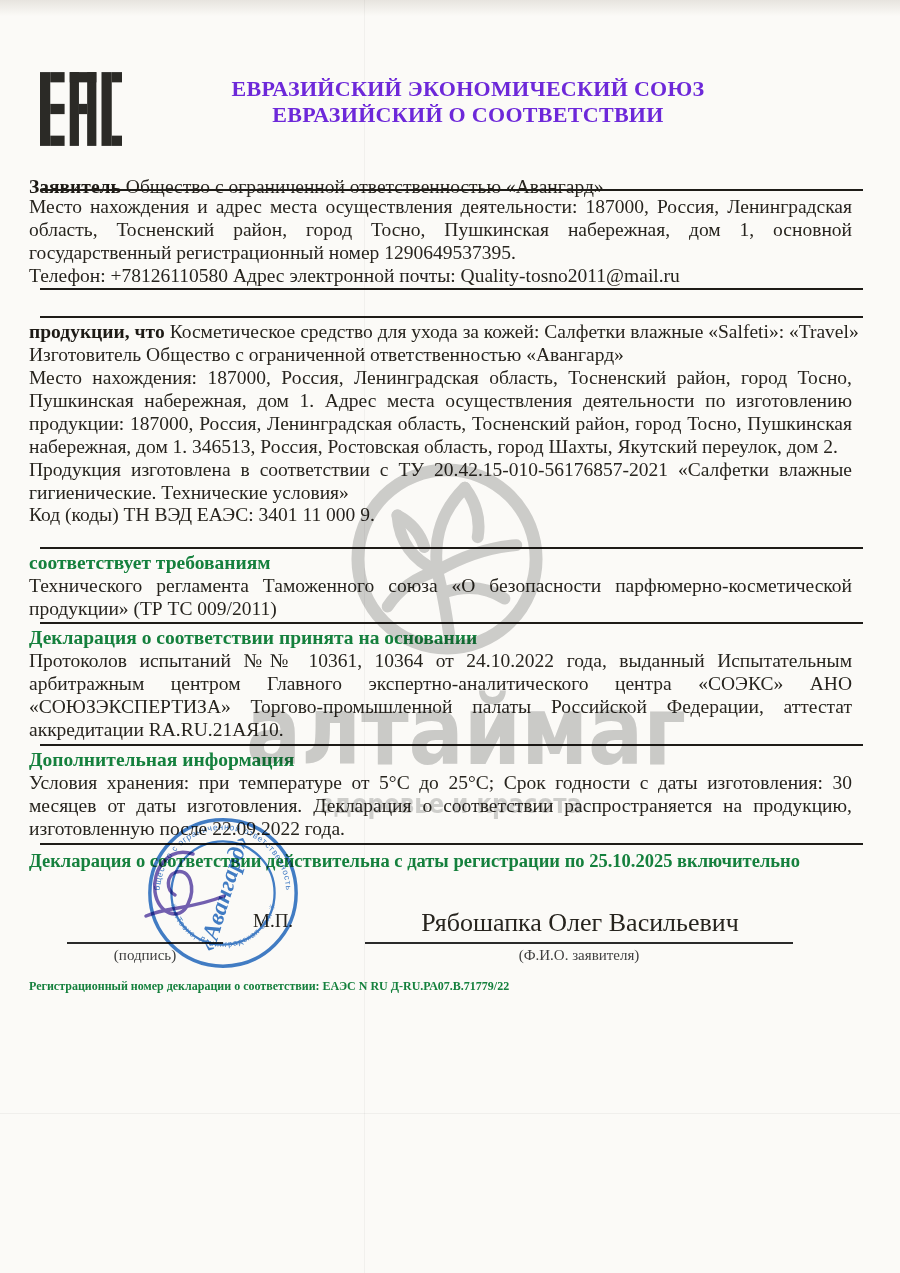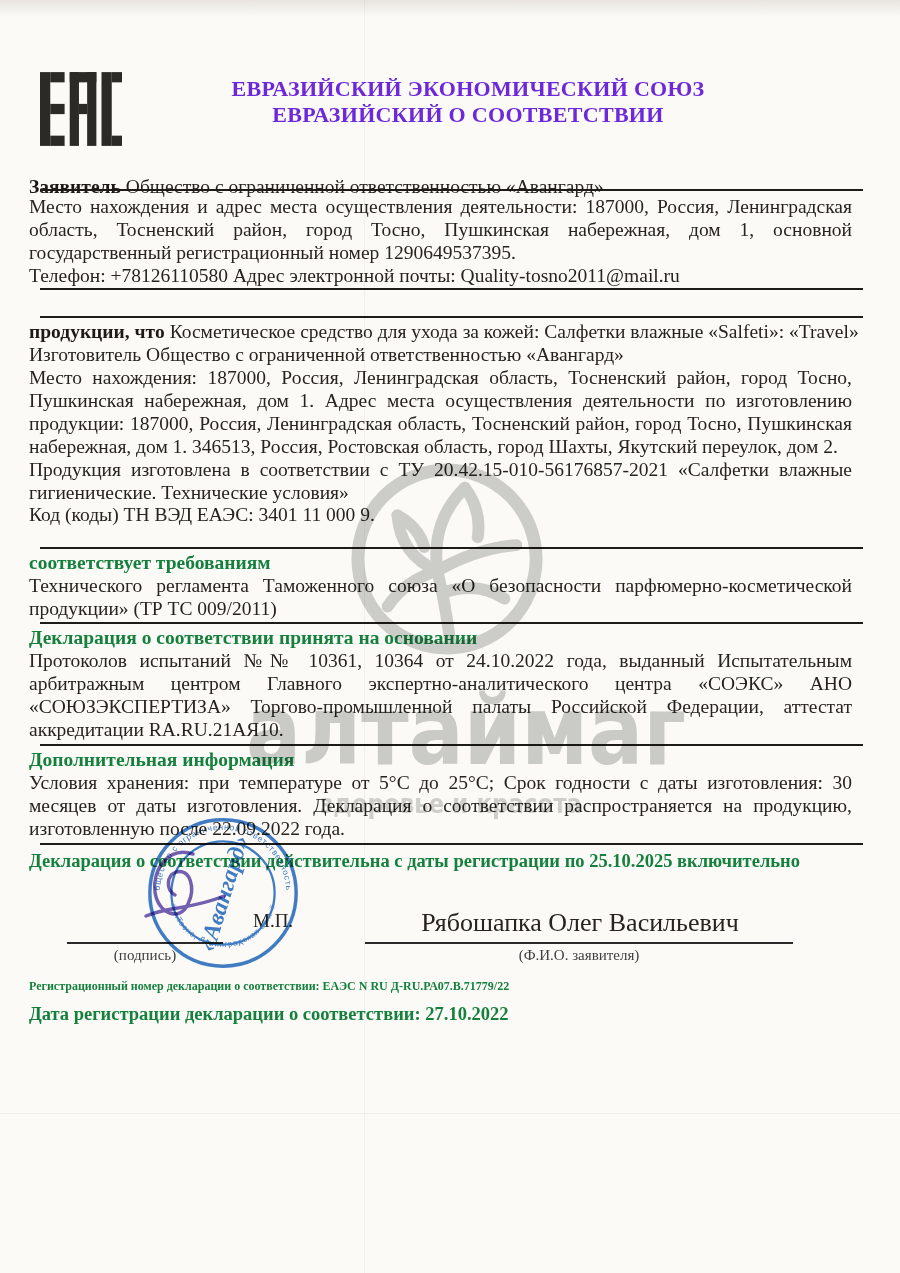--- a/index.html
+++ b/index.html
@@ -86,21 +86,20 @@
   <div class="sigblock">
     <div style="position:absolute;left:325px;top:3px;width:430px;text-align:center;font-size:26px;color:#27241e">Рябошапка Олег Васильевич</div>
     <div class="sigline" style="left:27px;top:37px;width:156px"></div>
     <div class="sigline" style="left:325px;top:37px;width:428px"></div>
     <div class="small-cap" style="position:absolute;left:27px;top:42px;width:156px;text-align:center">(подпись)</div>
     <div class="small-cap" style="position:absolute;left:325px;top:42px;width:428px;text-align:center">(Ф.И.О. заявителя)</div>
     <div style="position:absolute;left:213px;top:5px;font-size:19px;color:#27241e">М.П.</div>
   </div>
 
   <p class="p nw bold" style="top:975px;font-size:12px">Регистрационный номер декларации о соответствии: ЕАЭС N RU Д-RU.РА07.В.71779/22</p>
-  <p class="p nw bold" style="top:1003px;font-size:18.5px">Дата регистрации декларации о соответствии: 27.10.2022</p>
 
   <svg class="wm" style="left:348px;top:460px;opacity:.5" width="198" height="198" viewBox="0 0 200 200">
     <g fill="none" stroke="#a2a2a2" stroke-width="12" stroke-linecap="round">
       <circle cx="100" cy="100" r="90" stroke-width="13"></circle>
       <path d="M104,190 C100,158 97,138 90,112"></path>
       <path d="M90,112 C70,118 52,130 40,148"></path>
       <path d="M90,112 C64,100 52,82 50,56"></path>
       <path d="M90,112 C86,76 96,50 118,28"></path>
       <path d="M90,112 C118,96 142,88 170,86"></path>
       <path d="M118,28 C130,44 134,60 131,78"></path>

